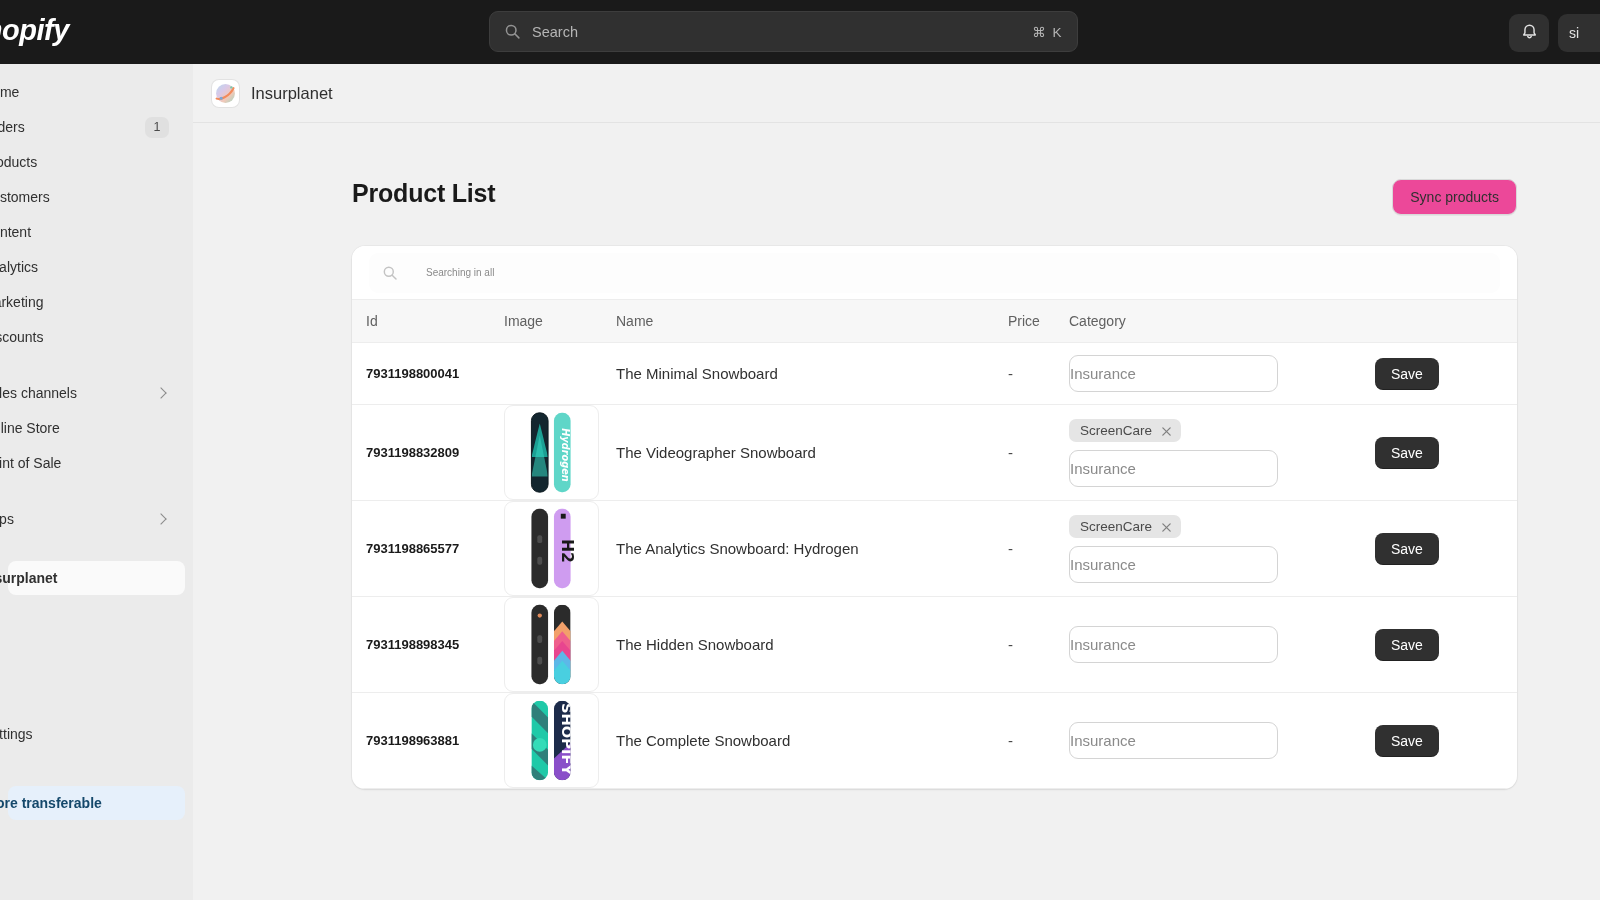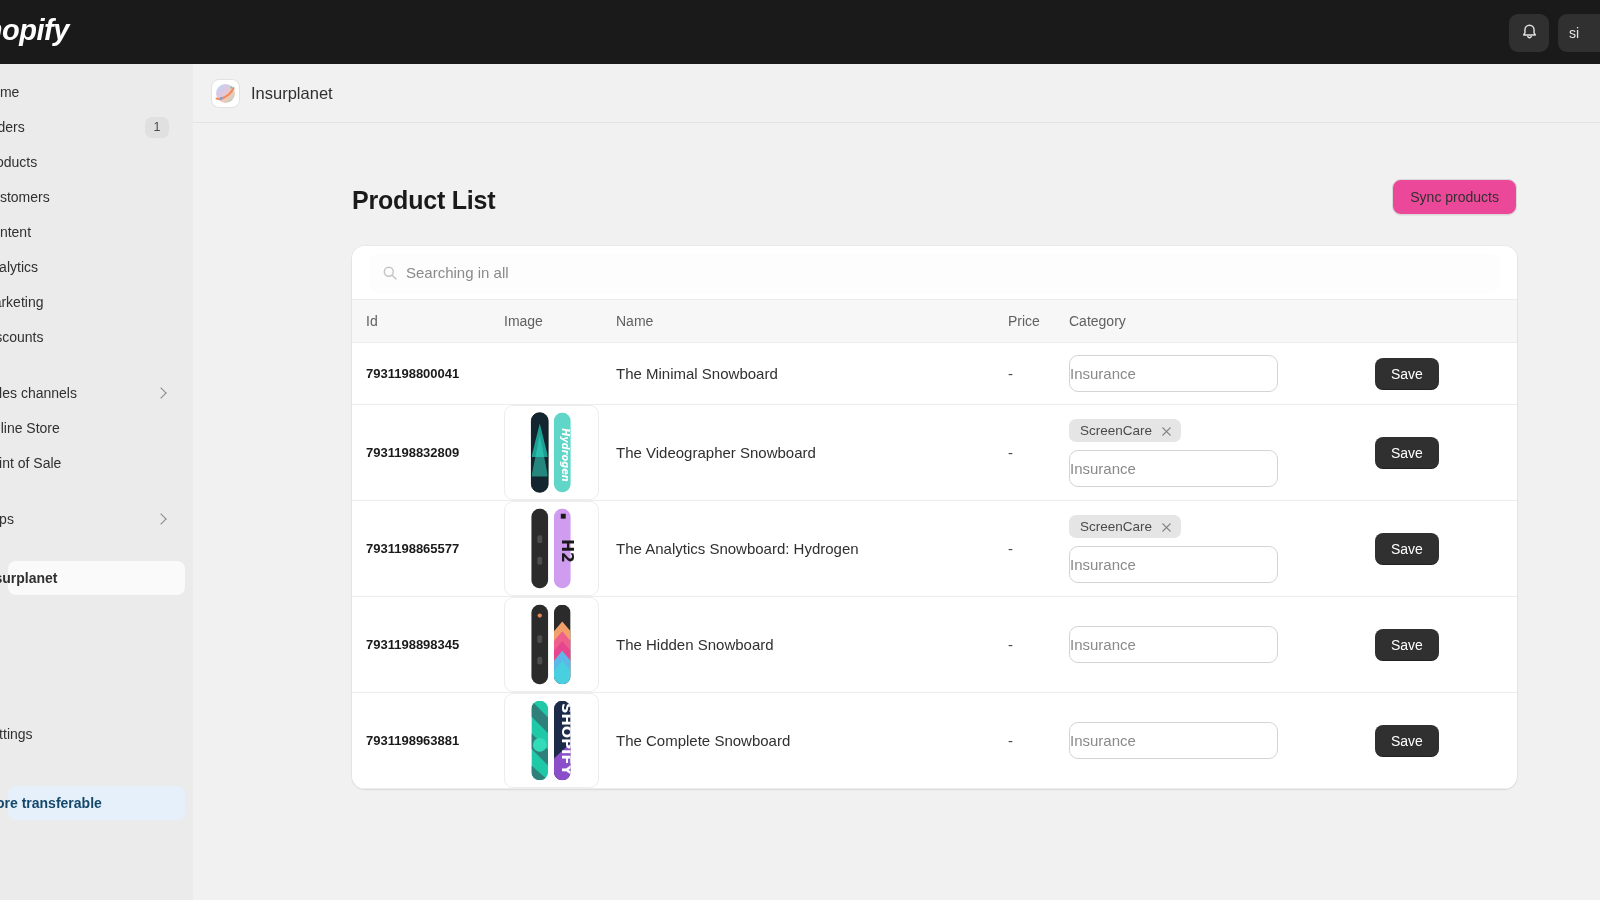--- a/index.html
+++ b/index.html
@@ -126,21 +126,21 @@
   }
   .app-title {
     margin-left: 12px; font-size: 16.5px; color: #303030; font-weight: 500;
   }
 
   .content-wrap {
     padding: 56px 0 0 0;
   }
   .page-head {
     width: 1165px; margin-left: 159px;
-    display: flex; align-items: flex-end; justify-content: space-between;
+    display: flex; align-items: flex-start; justify-content: space-between;
     margin-bottom: 31px;
   }
   .page-title { font-size: 25px; font-weight: bold; color: #1a1a1a; letter-spacing: -0.2px; }
   .sync-btn {
     background: #ec4899; border: 1px solid #d9d9d9;
     border-radius: 9px; padding: 9px 17px;
     font-size: 14px; color: #303030; font-weight: 500;
     cursor: pointer;
     box-shadow: 0 1px 0 rgba(0,0,0,.05);
   }
@@ -156,21 +156,21 @@
   .card-search {
     height: 53px; display: flex; align-items: center;
     padding: 0 17px;
     background: #ffffff;
   }
   .card-search .inner {
     flex: 1; height: 40px; display: flex; align-items: center;
     border-radius: 9px; background: #fdfdfd; padding: 0 13px;
   }
   .card-search .s-icon { width: 16px; height: 16px; opacity: .5; }
-  .card-search .s-text { margin-left: 8px; color: #8a8a8a; font-size: 15px; }
+  .card-search .s-text { margin-left: 28px; color: #8a8a8a; font-size: 10px; }
 
   table { width: 100%; border-collapse: collapse; }
   thead tr { background: #f7f7f7; }
   thead th {
     text-align: left; font-weight: normal;
     font-size: 14px; color: #616161;
     padding: 13px 0 13px 0;
     border-top: 1px solid #ededed;
     border-bottom: 1px solid #ededed;
   }
@@ -233,20 +233,30 @@
   .act-cell { padding-left: 48px; }
 
   .r-h-136 { height: 61px; }
 </style>
 </head>
 <body>
 
 <div class="topbar">
   <div class="brand-logo">Shopify</div>
 
+  <div class="global-search">
+    <span class="s-icon">
+      <svg viewBox="0 0 20 20" fill="none" stroke="#b5b5b5" stroke-width="1.8">
+        <circle cx="8.5" cy="8.5" r="5.6"></circle>
+          <line x1="12.7" y1="12.7" x2="17.5" y2="17.5" stroke-linecap="round"></line>
+      </svg>
+    </span>
+    <span class="s-text">Search</span>
+    <span class="s-kbd">⌘ K</span>
+  </div>
 
   <div class="topbar-right">
     <div class="icon-btn">
       <span>
         <svg viewBox="0 0 20 20" fill="none" stroke="#e3e3e3" stroke-width="1.5" stroke-linejoin="round">
           <path d="M5.2 8.2a4.8 4.8 0 019.6 0v3.2l1.3 2.2H3.9l1.3-2.2V8.2z"></path>
           <path d="M8.2 15.3a1.9 1.9 0 003.6 0" stroke-linecap="round"></path>
         </svg>
       </span>
     </div>

